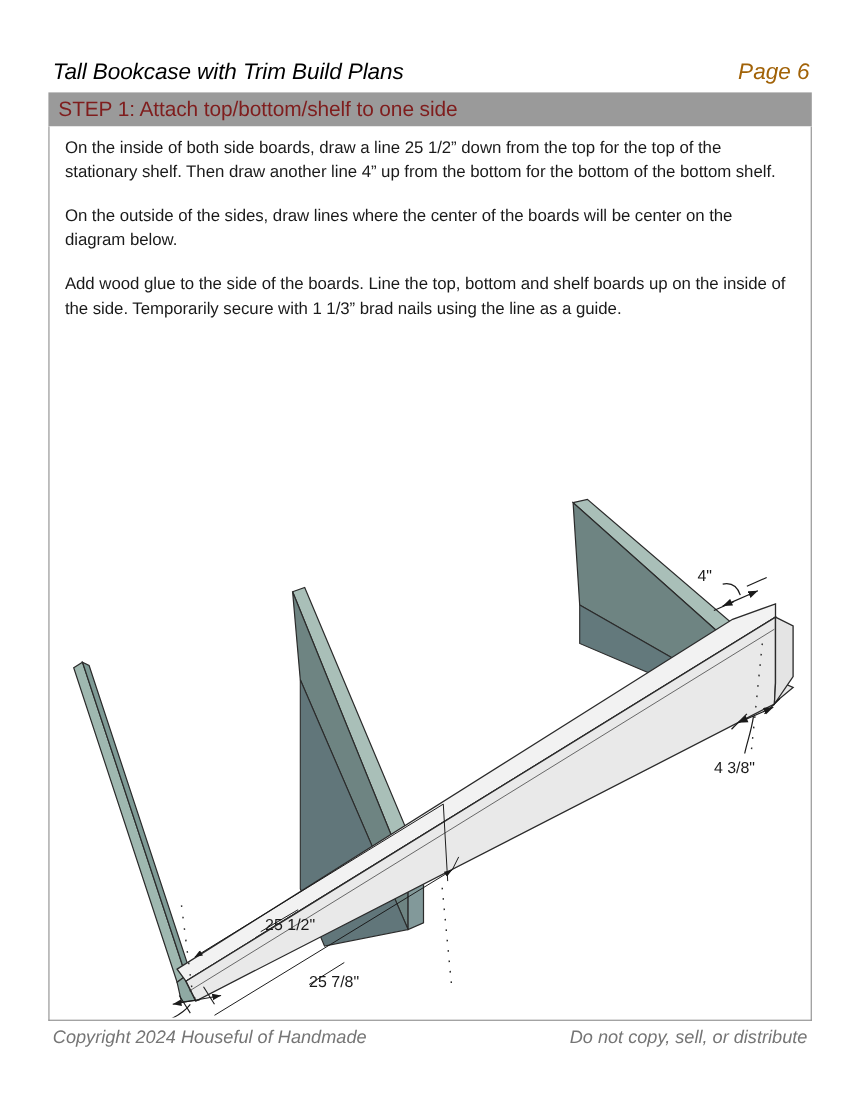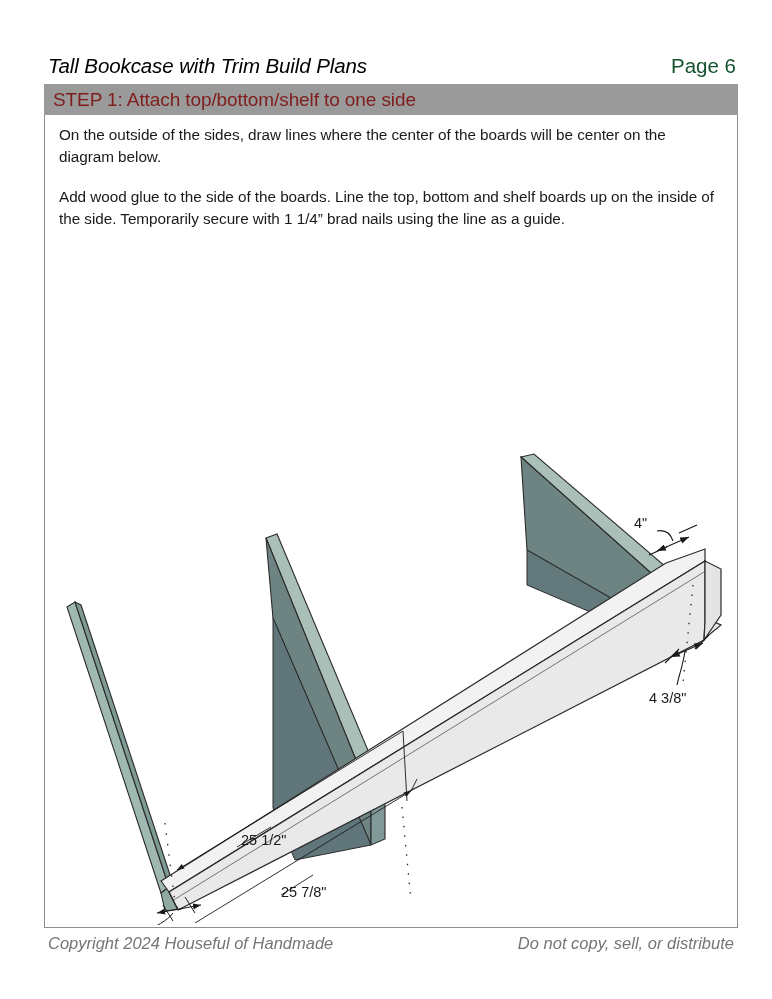--- a/index.html
+++ b/index.html
@@ -36,22 +36,23 @@
     justify-content: space-between;
   }
   .doc-title {
     font-style: italic;
     font-size: 20.5px;
     color: #000000;
     letter-spacing: -0.1px;
     white-space: nowrap;
   }
   .page-number {
+    font-style: italic;
     font-size: 20.5px;
-    color: #14532d;
+    color: #a16207;
     white-space: nowrap;
     padding-right: 2px;
   }
 
   
   .step-banner {
     position: absolute;
     left: 44px;
     top: 84px;
     width: 694px;
@@ -135,22 +136,23 @@
     <div class="page-number">Page 6</div>
   </div>
 
   <div class="step-banner">
     <div class="step-banner-label">STEP 1: Attach top/bottom/shelf to one side</div>
   </div>
 
   <div class="content-box">
 
     <div class="body-text">
+      <p>On the inside of both side boards, draw a line 25 1/2” down from the top for the top of the stationary shelf. Then draw another line 4” up from the bottom for the bottom of the bottom shelf.</p>
       <p>On the outside of the sides, draw lines where the center of the boards will be center on the diagram below.</p>
-      <p>Add wood glue to the side of the boards. Line the top, bottom and shelf boards up on the inside of the side. Temporarily secure with 1 1/4” brad nails using the line as a guide.</p>
+      <p>Add wood glue to the side of the boards. Line the top, bottom and shelf boards up on the inside of the side. Temporarily secure with 1 1/3” brad nails using the line as a guide.</p>
     </div>
 
     <div class="diagram-wrap">
       <svg width="691" height="490" viewBox="0 0 691 490" xmlns="http://www.w3.org/2000/svg">
         <defs>
           <marker id="arrHead" markerWidth="9" markerHeight="9" refX="8" refY="3" orient="auto">
             <path d="M0,0 L8,3 L0,6 z" fill="#1a1a1a"></path>
           </marker>
           <marker id="arrHeadBack" markerWidth="9" markerHeight="9" refX="0" refY="3" orient="auto">
             <path d="M8,0 L0,3 L8,6 z" fill="#1a1a1a"></path>

